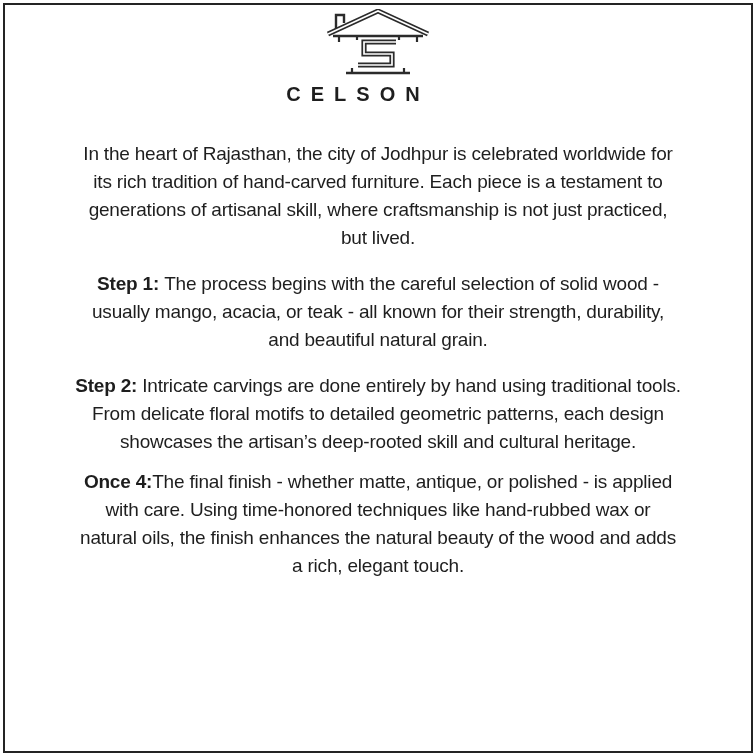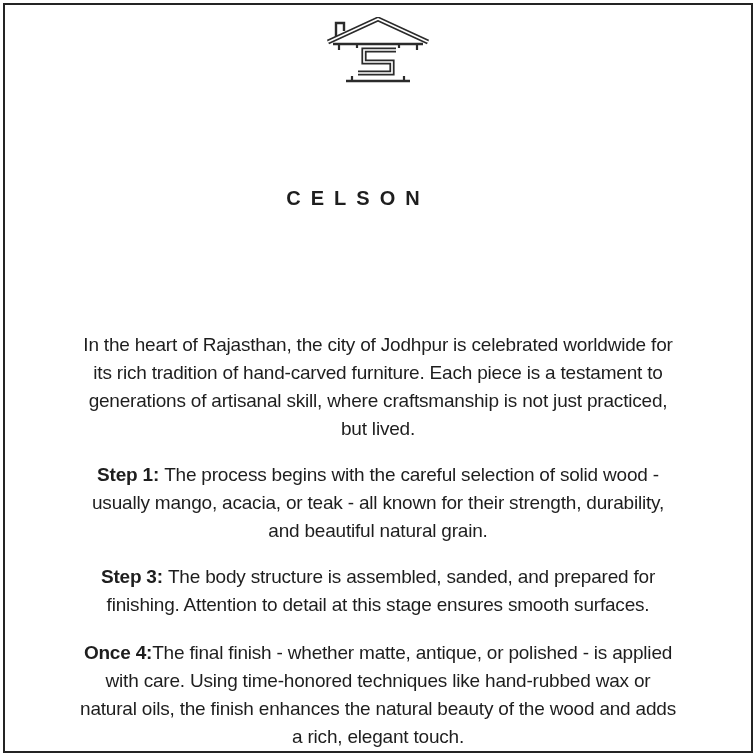--- a/index.html
+++ b/index.html
@@ -19,22 +19,21 @@
     background: #ffffff;
     box-sizing: border-box;
   }
   .content {
     width: 100%;
     height: 100%;
     display: flex;
     flex-direction: column;
     align-items: center;
     box-sizing: border-box;
-    padding-top: 10px;
-    justify-content: space-between;
+    padding-top: 2px;
   }
   .logo {
     display: block;
     margin-top: 2px;
     flex: 0 0 auto;
   }
   .brand {
     position: relative;
     left: -20px;
     margin-top: 7px;
@@ -54,21 +53,21 @@
   }
   .paras {
     margin-top: 24px;
     width: 732px;
     text-align: center;
     font-size: 19px;
     letter-spacing: -0.2px;
     line-height: 28px;
   }
   .paras p {
-    margin: 4px 0 18px 0;
+    margin: 12px 0 18px 0;
     white-space: pre-line;
   }
   .paras p.gap-small { margin-bottom: 4px; }
   .paras p.gap-mid   { margin-bottom: 20px; }
   .paras p.gap-none  { margin-bottom: 0; }
   .b { font-weight: 700; }
 </style>
 </head>
 <body>
 
@@ -98,22 +97,23 @@
 
 
     <div class="paras">
       <p><span class="b"></span><span>In the heart of Rajasthan, the city of Jodhpur is celebrated worldwide for
 its rich tradition of hand-carved furniture. Each piece is a testament to
 generations of artisanal skill, where craftsmanship is not just practiced,
 but lived.</span></p>
       <p><span class="b">Step 1: </span><span>The process begins with the careful selection of solid wood -
 usually mango, acacia, or teak - all known for their strength, durability,
 and beautiful natural grain.</span></p>
-      <p class="gap-mid"><span class="b">Step 3: </span><span>The body structure is assembled, sanded, and prepared for
-finishing. Attention to detail at this stage ensures smooth surfaces.</span></p>
+      <p class="gap-small"><span class="b">Step 2: </span><span>Intricate carvings are done entirely by hand using traditional tools.
+From delicate floral motifs to detailed geometric patterns, each design
+showcases the artisan’s deep-rooted skill and cultural heritage.</span></p>
       <p class="gap-none"><span class="b">Once 4:</span><span>The final finish - whether matte, antique, or polished - is applied
 with care. Using time-honored techniques like hand-rubbed wax or
 natural oils, the finish enhances the natural beauty of the wood and adds
 a rich, elegant touch.</span></p>
     </div>
 
   </div>
 </div>
 
 </body></html>

